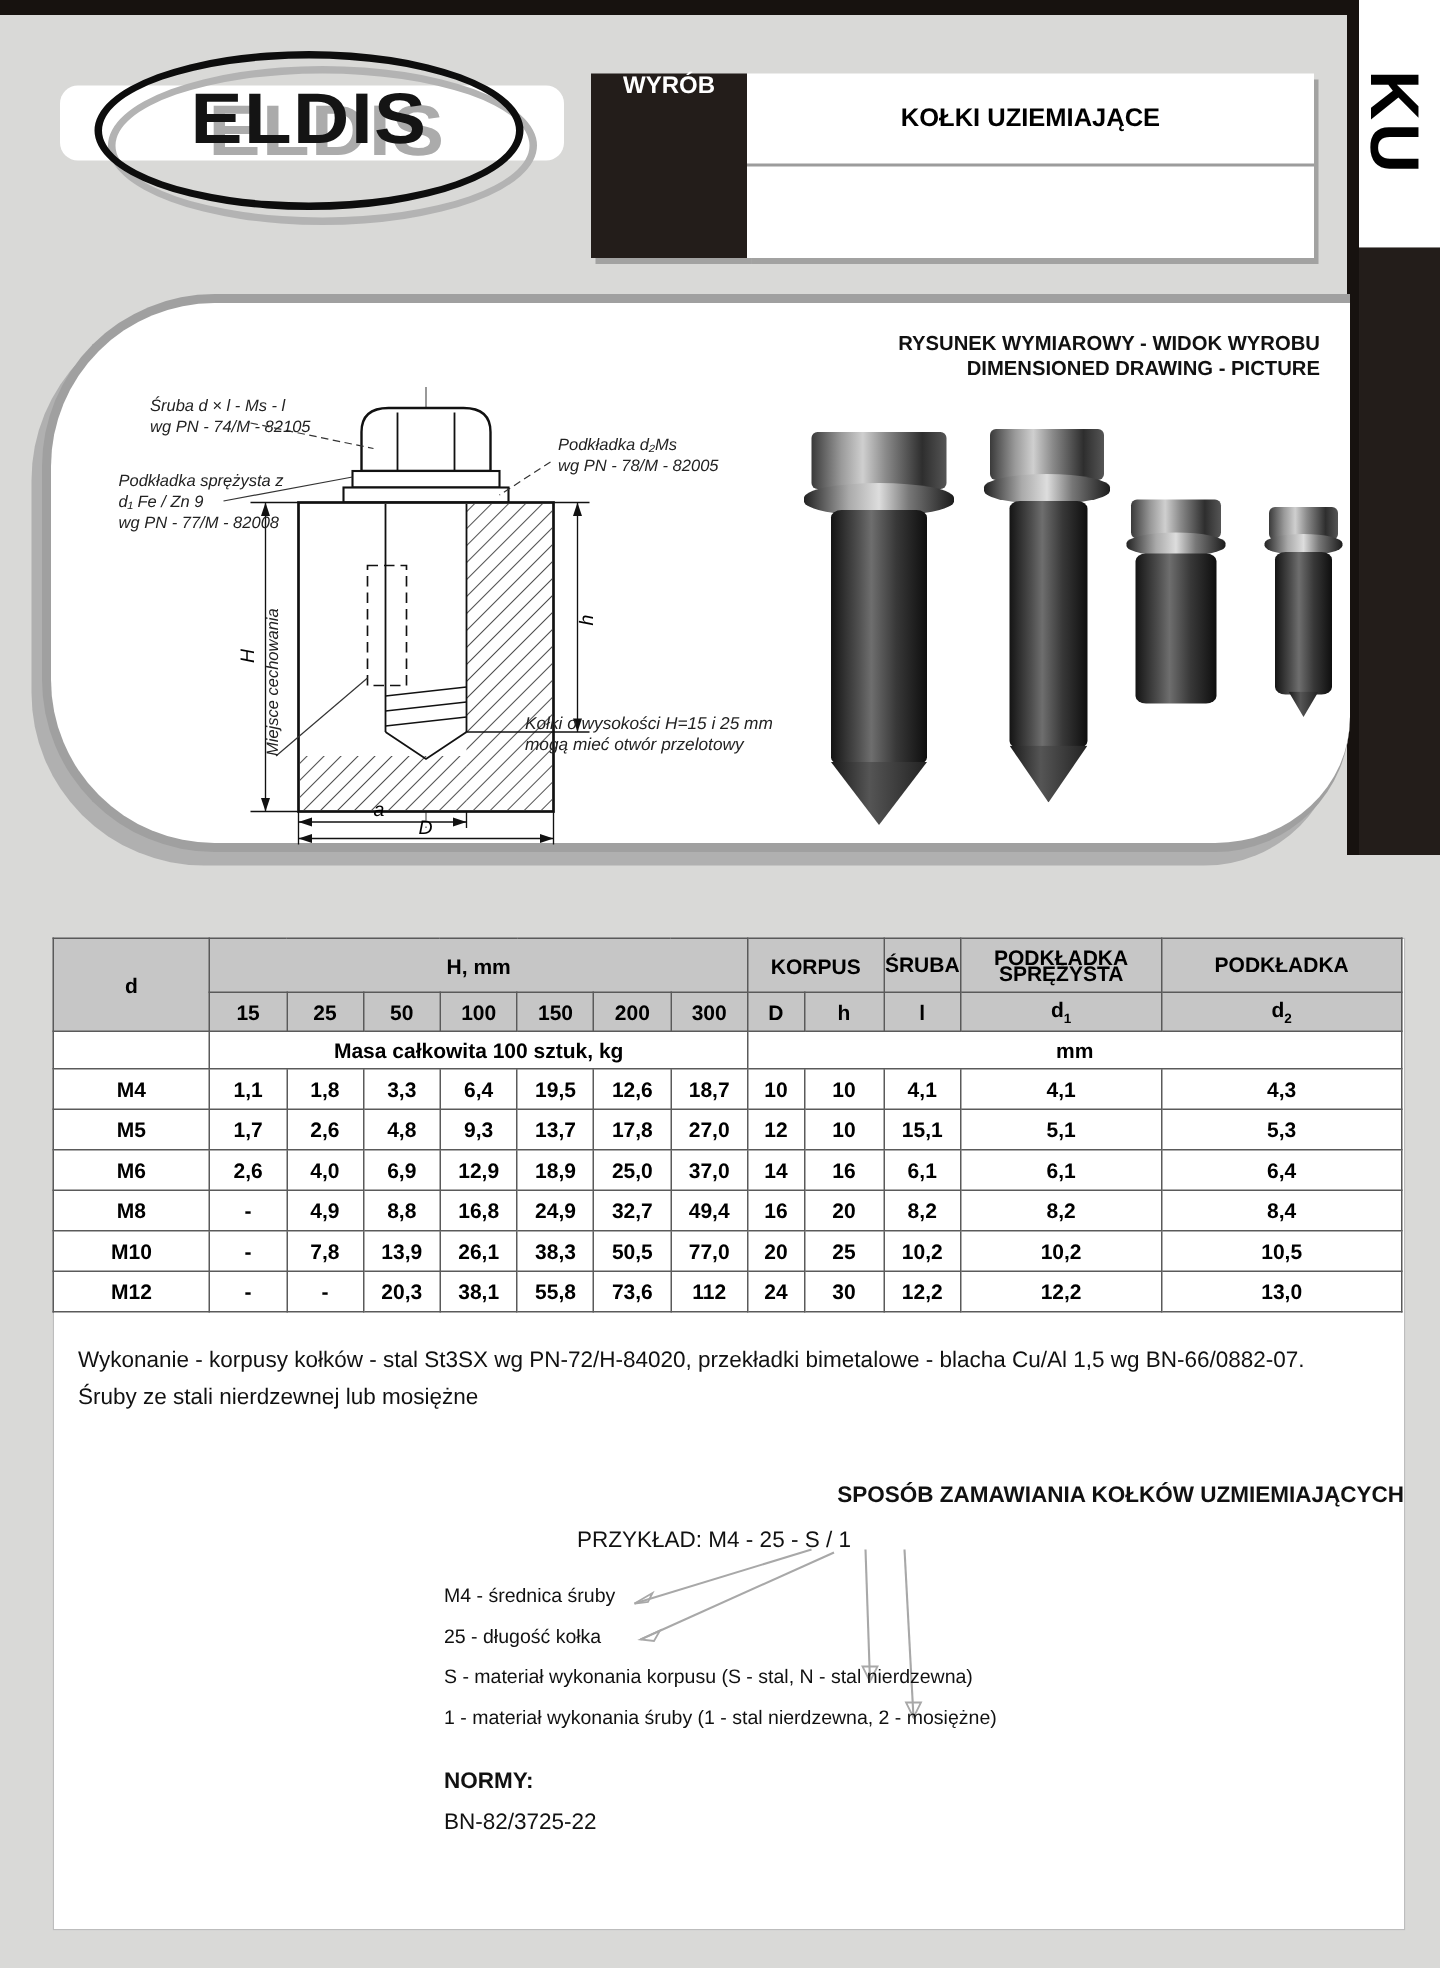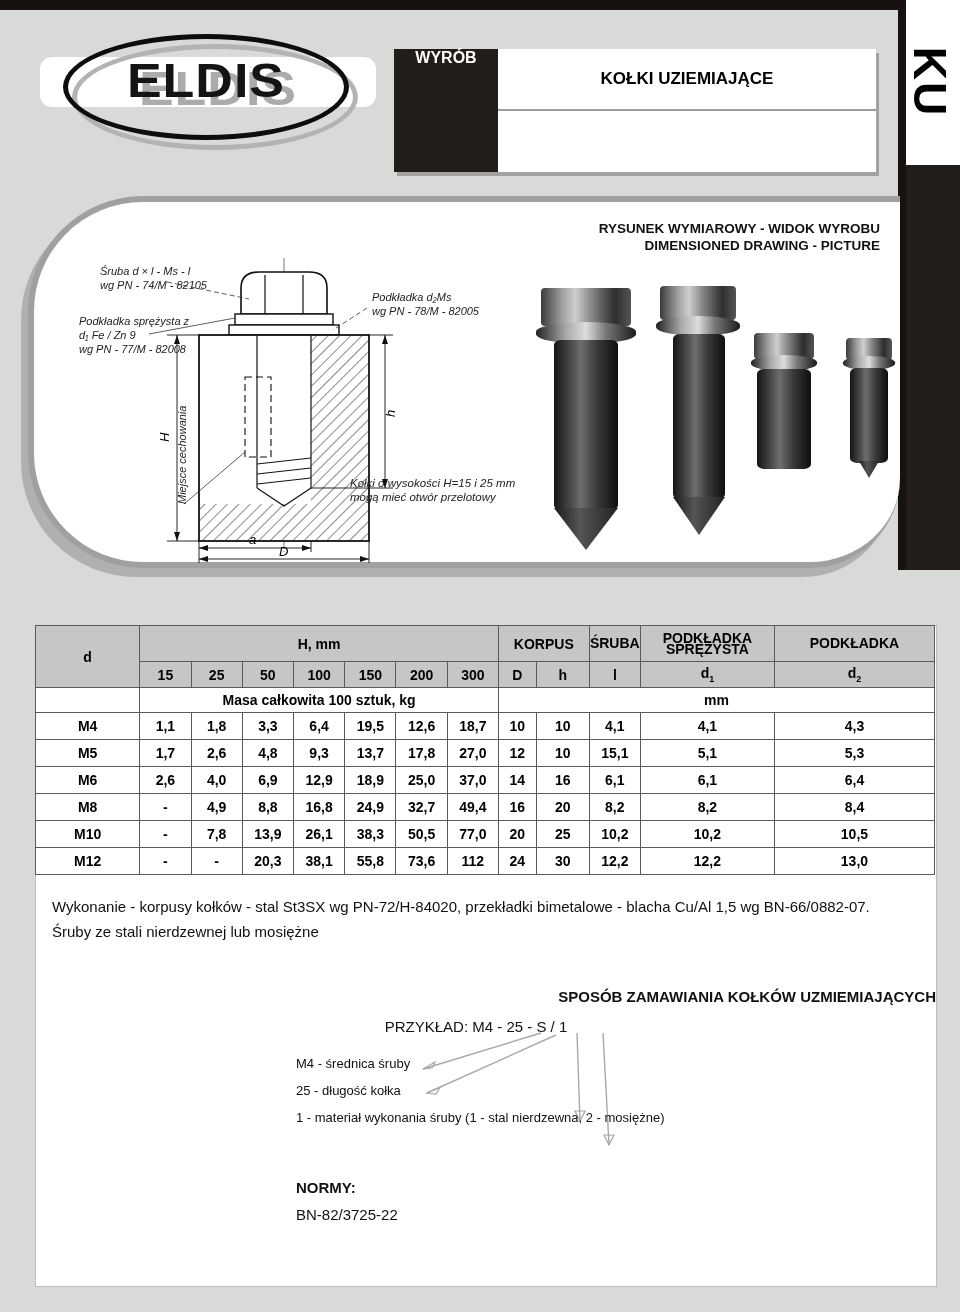--- a/index.html
+++ b/index.html
@@ -388,18 +388,19 @@
     <path d="M46 64 l13 -6 l-4 7 Z" fill="none" stroke="#a8a8a8" stroke-width="1.2"></path>
     <line x1="196" y1="4" x2="199" y2="92" stroke="#a8a8a8" stroke-width="1.4"></line>
     <path d="M199 92 l-5 -10 l10 0 Z" fill="none" stroke="#a8a8a8" stroke-width="1.2"></path>
     <line x1="222" y1="4" x2="228" y2="116" stroke="#a8a8a8" stroke-width="1.4"></line>
     <path d="M228 116 l-5 -10 l10 0 Z" fill="none" stroke="#a8a8a8" stroke-width="1.2"></path>
   </svg>
 
   <div class="order-items">
     <div>M4 - średnica śruby</div>
     <div>25 - długość kołka</div>
+    <div>S - materiał wykonania korpusu (S - stal, N - stal nierdzewna)</div>
     <div>1 - materiał wykonania śruby (1 - stal nierdzewna, 2 - mosiężne)</div>
   </div>
 
   <div class="normy-label">NORMY:</div>
   <div class="normy-value">BN-82/3725-22</div>
 </div>
 
 </body></html>

